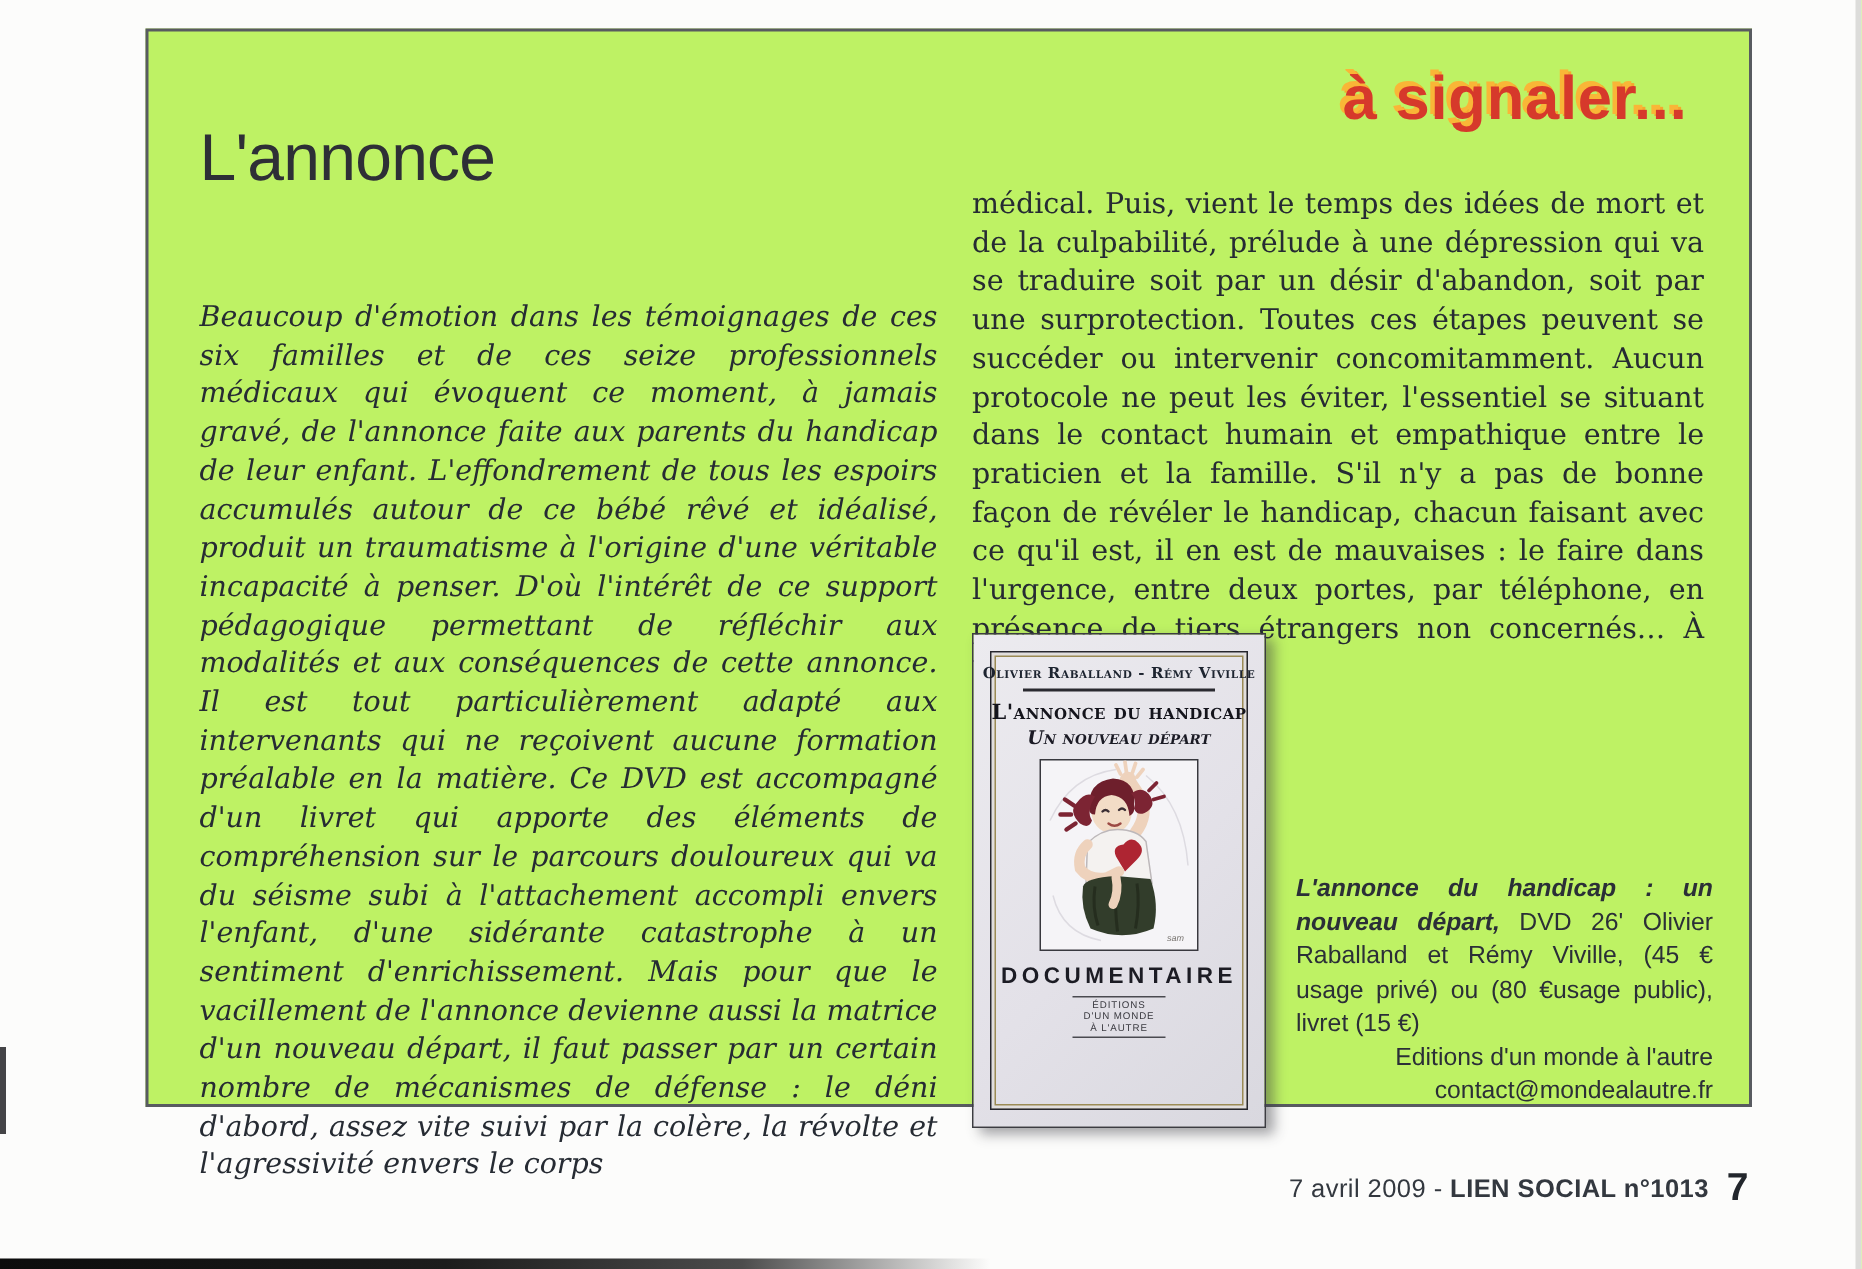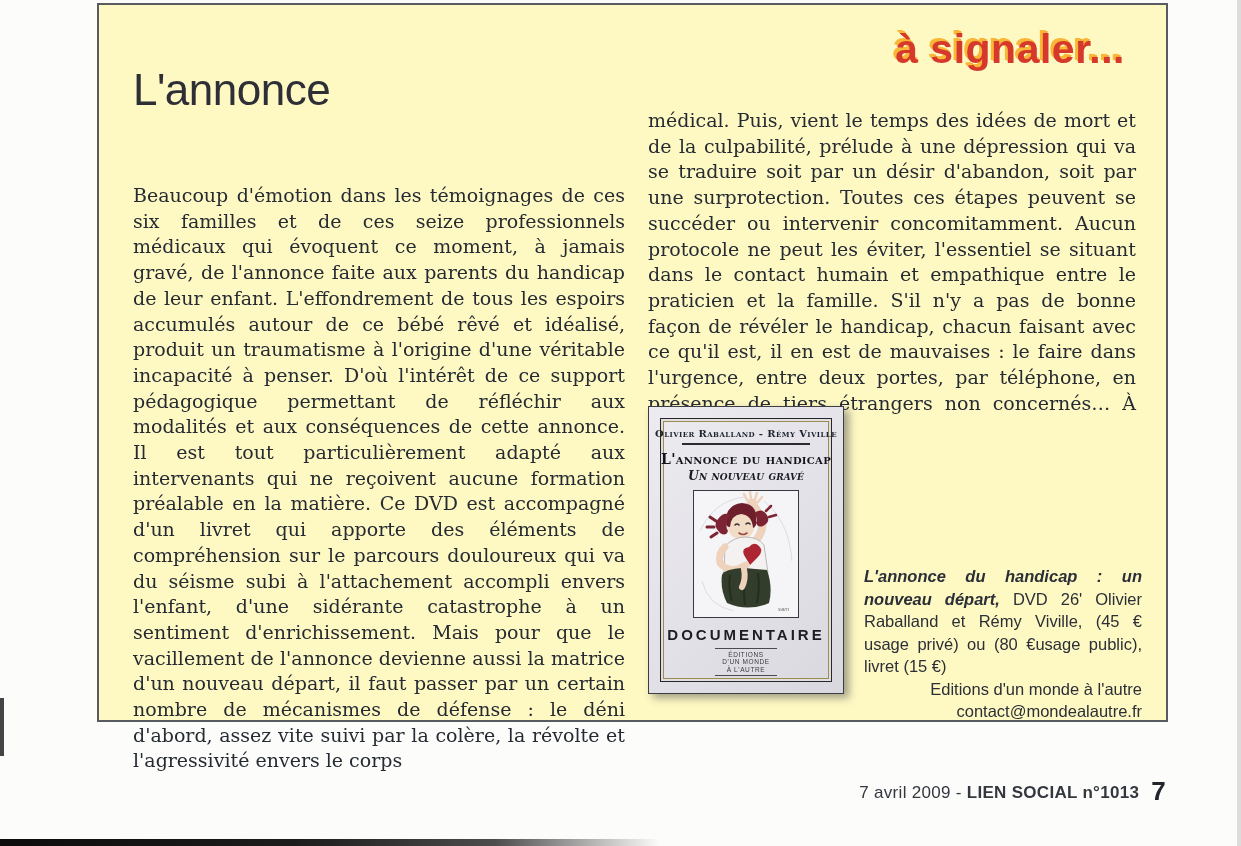--- a/index.html
+++ b/index.html
@@ -12,23 +12,23 @@
   }
   .page { position:absolute; inset:0; }
 
   
   .ghost { position:absolute; background:#7d8d84; opacity:0.07; filter:blur(3px); border-radius:4px; }
   .ghost1 { left:255px; top:52px;  width:360px; height:14px; }
   .ghost2 { left:650px; top:80px;  width:280px; height:12px; }
   .ghost3 { left:330px; top:95px;  width:260px; height:12px; }
 
   .panel {
-    position:absolute; left:97px; top:3px;
+    position:absolute; left:97px; top:19px;
     width:1071px; height:719px;
-    background:#fef9c3;
+    background:#bef264;
     border:2px solid #585b60;
   }
 
   .signaler {
     position:absolute; top:21px; right:41px;
     font-size:41px; font-weight:700; letter-spacing:0.5px;
     color:#d6392b;
     text-shadow:-3px -3px 0 #f9b637, -1px -2px 0 #f5a82e;
   }
 
@@ -39,28 +39,28 @@
   }
   .title .tline { display:block; }
 
   .body-col {
     font-family:"DejaVu Serif", serif;
     font-size:19px; line-height:25.7px;
     color:#262b33;
     text-align:justify;
     hyphens:auto;
   }
-  .col-left  { position:absolute; left:34px;  top:178px; width:492px; }
+  .col-left  { position:absolute; left:34px;  top:178px; width:492px;font-style:italic; }
   .col-right { position:absolute; left:549px; top:103px; width:488px; }
   .col-wrap  { position:absolute; left:765px; top:383px; width:274px; }
 
   
   .dvd {
     position:absolute; left:549px; top:401px;
-    width:196px; height:288px;
+    width:196px; height:330px;
     background:linear-gradient(135deg,#ecebef 0%,#e3e1e8 55%,#d9d8df 100%);
     border:1px solid #3c3c42;
     box-shadow:5px 4px 8px rgba(50,50,60,0.45);
   }
   .dvd-frame {
     position:absolute; left:11px; right:11px; top:11px; bottom:11px;
     border:1px solid #26262c;
     box-shadow:inset 0 0 0 2px rgba(233,231,236,0.9), inset 0 0 0 3px #9b8b55;
     display:flex; flex-direction:column; align-items:center;
     padding-top:9px;
@@ -153,21 +153,21 @@
 
     <div class="body-col col-left">Beaucoup d'émotion dans les témoignages de ces six familles et de ces seize professionnels médicaux qui évoquent ce moment, à jamais gravé, de l'annonce faite aux parents du handicap de leur enfant. L'effondrement de tous les espoirs accumulés autour de ce bébé rêvé et idéalisé, produit un traumatisme à l'origine d'une véritable incapacité à penser. D'où l'intérêt de ce support pédagogique permettant de réfléchir aux modalités et aux conséquences de cette annonce. Il est tout particulièrement adapté aux intervenants qui ne reçoivent aucune formation préalable en la matière. Ce DVD est accompagné d'un livret qui apporte des éléments de compréhension sur le parcours douloureux qui va du séisme subi à l'attachement accompli envers l'enfant, d'une sidérante catastrophe à un sentiment d'enrichissement. Mais pour que le vacillement de l'annonce devienne aussi la matrice d'un nouveau départ, il faut passer par un certain nombre de mécanismes de défense : le déni d'abord, assez vite suivi par la colère, la révolte et l'agressivité envers le corps</div>
 
     <div class="body-col col-right">médical. Puis, vient le temps des idées de mort et de la culpabilité, prélude à une dépression qui va se traduire soit par un désir d'abandon, soit par une surprotection. Toutes ces étapes peuvent se succéder ou intervenir concomitamment. Aucun protocole ne peut les éviter, l'essentiel se situant dans le contact humain et empathique entre le praticien et la famille. S'il n'y a pas de bonne façon de révéler le handicap, chacun faisant avec ce qu'il est, il en est de mauvaises : le faire dans l'urgence, entre deux portes, par téléphone, en présence de tiers étrangers non concernés… À tout</div>
 
     <div class="dvd">
       <div class="dvd-frame">
         <div class="dvd-authors">Olivier Raballand - Rémy Viville</div>
         <div class="dvd-rule"></div>
         <div class="dvd-title">L'annonce du handicap</div>
-        <div class="dvd-subtitle">Un nouveau gravé</div>
+        <div class="dvd-subtitle">Un nouveau départ</div>
         <div class="dvd-art">
           <svg width="104" height="126" viewBox="0 0 104 126">
             <path d="M6 40 Q20 10 50 6 M70 10 Q95 30 98 70 M8 90 Q14 115 40 120" stroke="#cdc9d2" stroke-width="1" fill="none" opacity="0.6"></path>
             <path d="M63 48 Q72 36 66 24 L60 15" stroke="#eed2bc" stroke-width="8" fill="none" stroke-linecap="round"></path>
             <circle cx="58" cy="13" r="5.5" fill="#eed2bc"></circle>
             <path d="M53 9 L50 3 M57 8 L56 1 M61 8 L63 2 M64 11 L68 6" stroke="#eed2bc" stroke-width="2.5" stroke-linecap="round" fill="none"></path>
             <ellipse cx="47" cy="34" rx="13.5" ry="14.5" fill="#f2dcc6" transform="rotate(-8 47 34)"></ellipse>
             <path d="M32 32 Q31 14 48 12 Q64 13 62 30 Q63 35 59 37 Q58 24 47 23 Q37 24 36 36 Q32 36 32 32 Z" fill="#6e1f2c"></path>
             <path d="M36 24 Q30 20 24 28 Q18 34 26 42 Q32 46 34 40 Q30 34 36 24 Z" fill="#7c2433"></path>
             <path d="M22 30 L16 26 M20 36 L13 36 M23 42 L17 46" stroke="#7c2433" stroke-width="3" stroke-linecap="round"></path>

